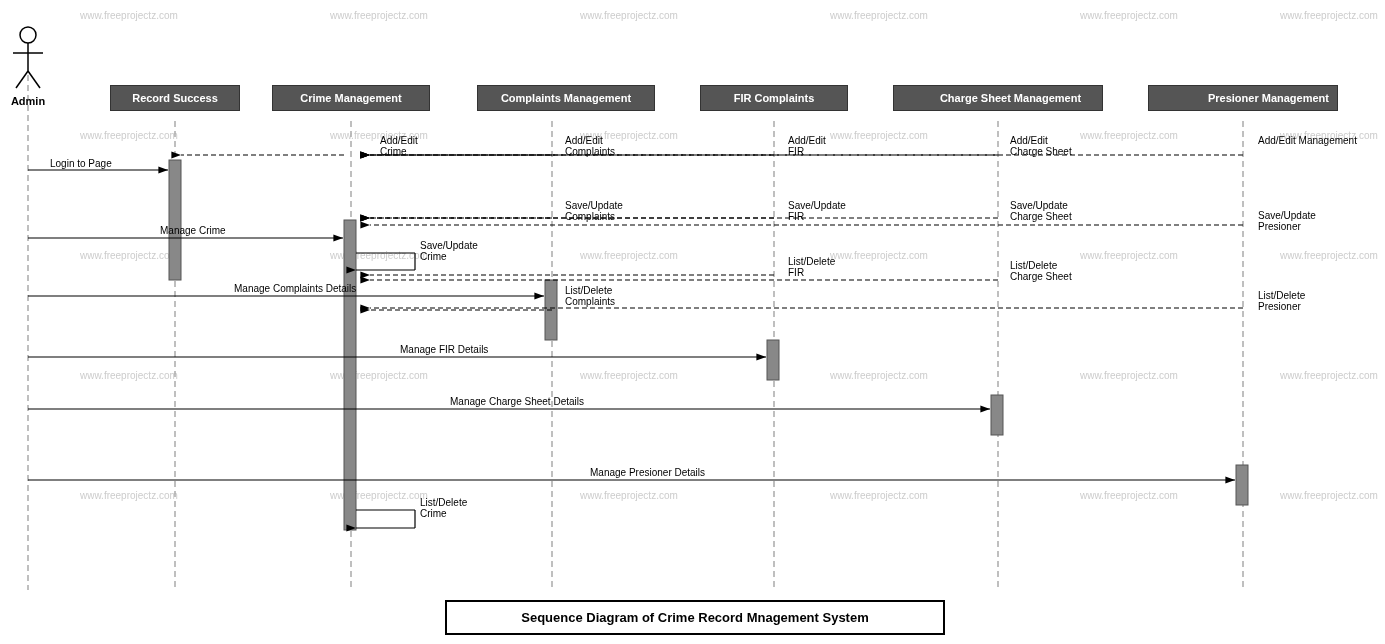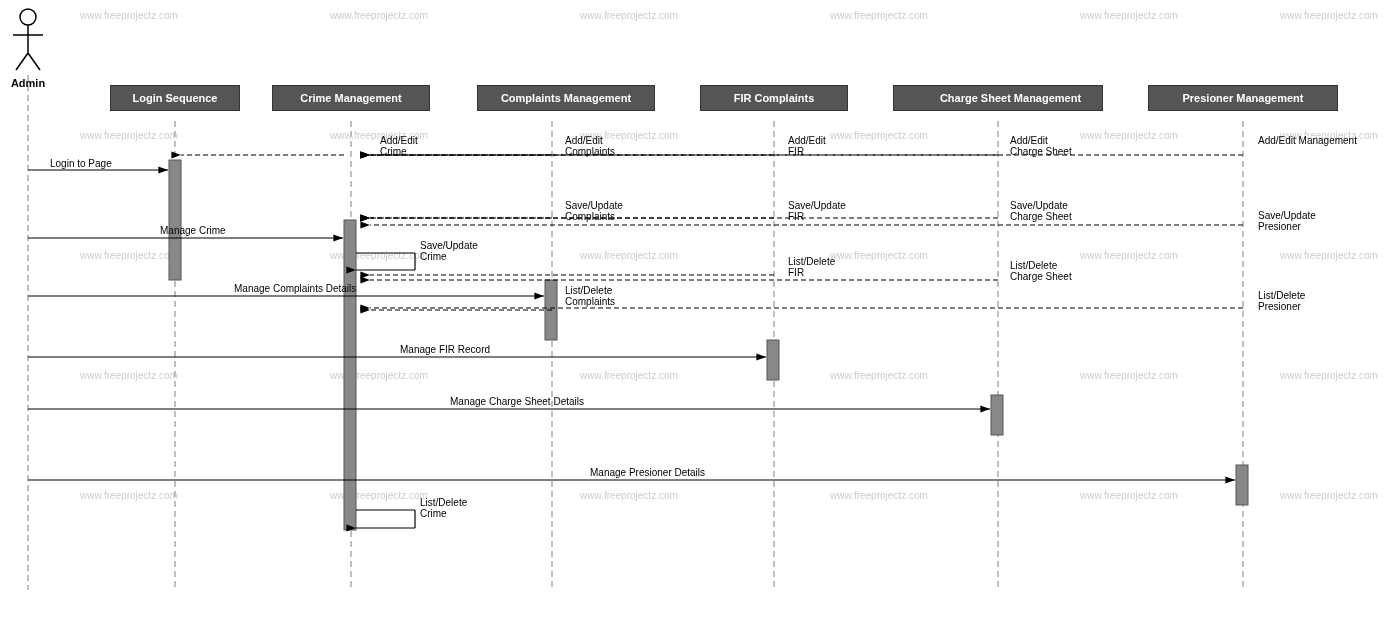--- a/index.html
+++ b/index.html
@@ -105,51 +105,51 @@
   <div class="watermark" style="top:370px;left:830px">www.freeprojectz.com</div>
   <div class="watermark" style="top:370px;left:1080px">www.freeprojectz.com</div>
   <div class="watermark" style="top:370px;left:1280px">www.freeprojectz.com</div>
   <div class="watermark" style="top:490px;left:80px">www.freeprojectz.com</div>
   <div class="watermark" style="top:490px;left:330px">www.freeprojectz.com</div>
   <div class="watermark" style="top:490px;left:580px">www.freeprojectz.com</div>
   <div class="watermark" style="top:490px;left:830px">www.freeprojectz.com</div>
   <div class="watermark" style="top:490px;left:1080px">www.freeprojectz.com</div>
   <div class="watermark" style="top:490px;left:1280px">www.freeprojectz.com</div>
 
-  <div class="actor-figure" style="position:absolute;top:5px;left:8px;z-index:10;">
+  <div class="actor-figure" style="position:absolute;top:23px;left:8px;z-index:10;">
     <svg width="40" height="70" viewBox="0 0 40 70">
 
       <circle cx="20" cy="12" r="8" fill="none" stroke="#000" stroke-width="1.5"></circle>
 
       <line x1="20" y1="20" x2="20" y2="48" stroke="#000" stroke-width="1.5"></line>
 
       <line x1="5" y1="30" x2="35" y2="30" stroke="#000" stroke-width="1.5"></line>
 
       <line x1="20" y1="48" x2="8" y2="65" stroke="#000" stroke-width="1.5"></line>
       <line x1="20" y1="48" x2="32" y2="65" stroke="#000" stroke-width="1.5"></line>
     </svg>
     <div class="actor-label">Admin</div>
   </div>
 
   <div class="lifeline-box" style="left:110px;top:85px;width:130px;">
-    <span>Login Sequence</span>
+    <span>Record Success</span>
   </div>
   <div class="lifeline-box" style="left:272px;top:85px;width:158px;">
     <span>Crime Management</span>
   </div>
   <div class="lifeline-box" style="left:477px;top:85px;width:178px;">
     <span>Complaints Management</span>
   </div>
   <div class="lifeline-box" style="left:700px;top:85px;width:148px;">
     <span>FIR Complaints</span>
   </div>
   <div class="lifeline-box" style="left:893px;top:85px;width:210px;padding-left:33px;">
     <span>Charge Sheet Management</span>
   </div>
-  <div class="lifeline-box" style="left:1148px;top:85px;width:190px;">
+  <div class="lifeline-box" style="left:1148px;top:85px;width:190px;text-align:right;">
     <span>Presioner Management</span>
   </div>
 
   <svg class="arrows">
 
     <line x1="28" y1="75" x2="28" y2="590" stroke="#aaa" stroke-width="1.5" stroke-dasharray="6,4"></line>
 
     <line x1="175" y1="121" x2="175" y2="590" stroke="#aaa" stroke-width="1.5" stroke-dasharray="6,4"></line>
 
     <line x1="351" y1="121" x2="351" y2="590" stroke="#aaa" stroke-width="1.5" stroke-dasharray="6,4"></line>
@@ -245,34 +245,37 @@
   <div class="msg-label" style="top:285px;left:565px;">List/Delete<br>Complaints</div>
 
   <div class="msg-label" style="top:283px;left:200px;margin-left:34px;">Manage Complaints Details</div>
 
   <div class="msg-label" style="top:135px;left:788px;">Add/Edit<br>FIR</div>
 
   <div class="msg-label" style="top:200px;left:788px;">Save/Update<br>FIR</div>
 
   <div class="msg-label" style="top:256px;left:788px;">List/Delete<br>FIR</div>
 
-  <div class="msg-label" style="top:344px;left:400px;">Manage FIR Record</div>
+  <div class="msg-label" style="top:344px;left:400px;">Manage FIR Details</div>
 
   <div class="msg-label" style="top:135px;left:1010px;">Add/Edit<br>Charge Sheet</div>
 
   <div class="msg-label" style="top:200px;left:1010px;">Save/Update<br>Charge Sheet</div>
 
   <div class="msg-label" style="top:260px;left:1010px;">List/Delete<br>Charge Sheet</div>
 
   <div class="msg-label" style="top:396px;left:450px;">Manage Charge Sheet Details</div>
 
   <div class="msg-label" style="top:135px;left:1258px;">Add/Edit Management</div>
 
   <div class="msg-label" style="top:210px;left:1258px;">Save/Update<br>Presioner</div>
 
   <div class="msg-label" style="top:290px;left:1258px;">List/Delete<br>Presioner</div>
 
   <div class="msg-label" style="top:467px;left:590px;text-align:center;">Manage Presioner Details</div>
 
   <div class="msg-label" style="top:497px;left:420px;">List/Delete<br>Crime</div>
 
+  <div class="caption-box" style="left:445px;top:600px;width:500px;">
+    <span>Sequence Diagram of Crime Record Mnagement System</span>
+  </div>
 
 </div>
 
 </body></html>

